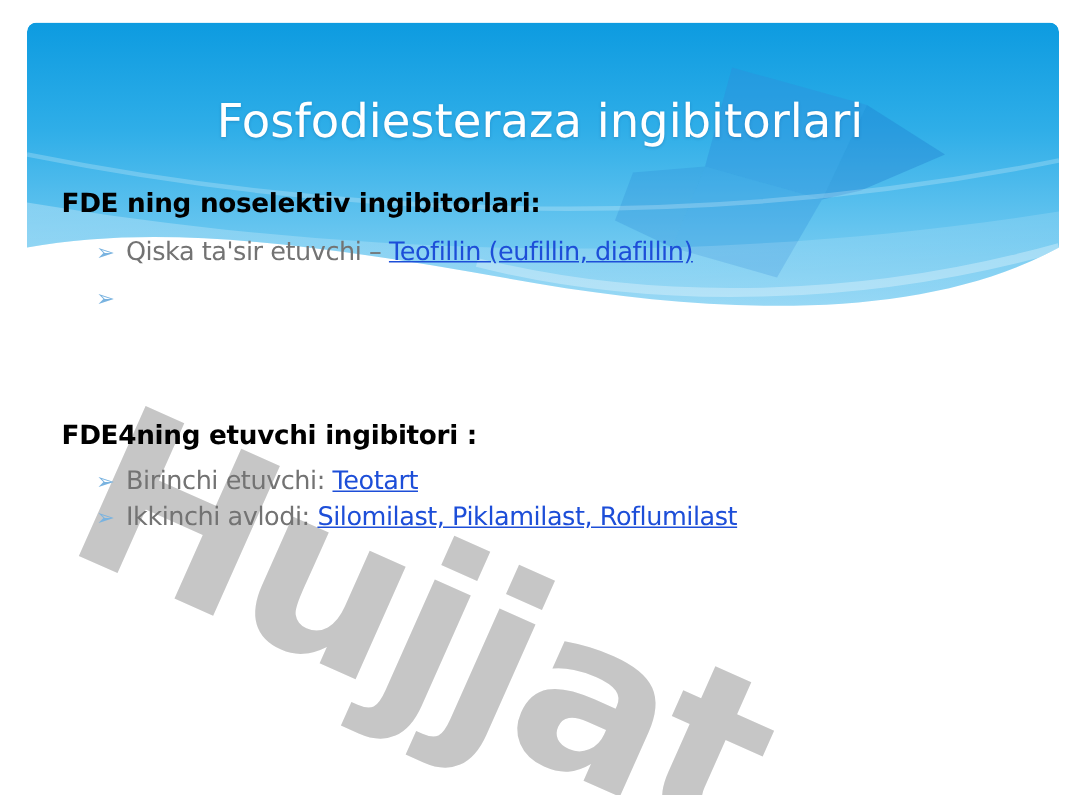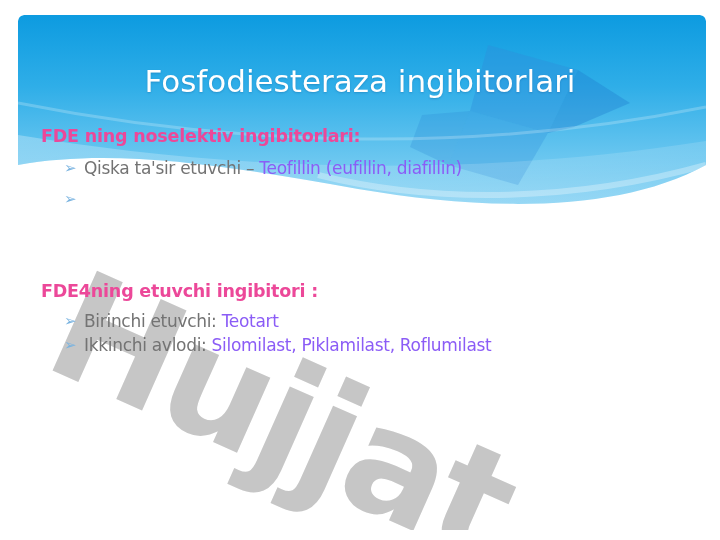--- a/index.html
+++ b/index.html
@@ -70,21 +70,21 @@
     font-size: 31px;
     font-weight: 400;
     letter-spacing: 0px;
     line-height: 38px;
     text-shadow: 0 1px 2px rgba(0,60,120,0.25);
   }
 
   .heading {
     position: absolute;
     left: 41px;
-    color: #ec4899;
+    color: #000000;
     font-family: "DejaVu Sans", sans-serif;
     font-size: 17.5px;
     font-weight: bold;
     letter-spacing: -0.2px;
     white-space: nowrap;
   }
   #heading-1 { top: 126px; }
   #heading-2 { top: 281px; }
 
   .bullet-row {
@@ -105,21 +105,21 @@
     line-height: 23px;
     width: 20px;
     flex: 0 0 20px;
     font-family: "DejaVu Sans", sans-serif;
   }
   .bullet-body { display: block; }
   .bullet-body .wrapline {
     display: block;
     white-space: nowrap;
   }
-  .drug { color: #8b5cf6; }
+  .drug { color: #1d4ed8; text-decoration: underline; }
   .navy { color: #737373; }
 
   #b1 { top: 157px; }
   #b2 { top: 188px; }
   #b3 { top: 310px; }
   #b4 { top: 334px; }
 </style>
 </head>
 <body>
 

